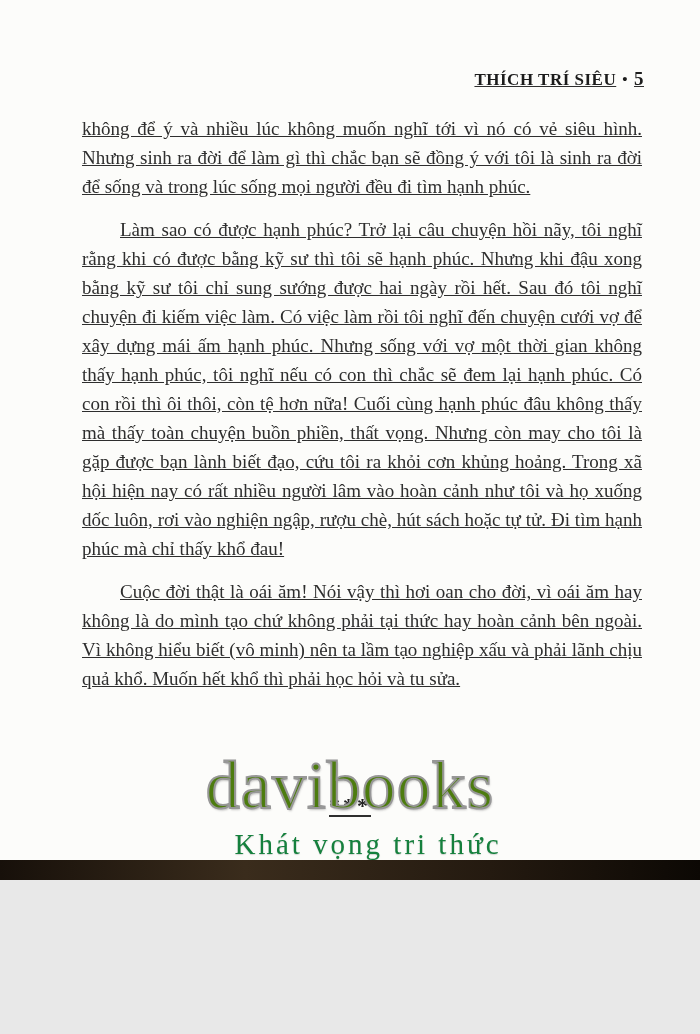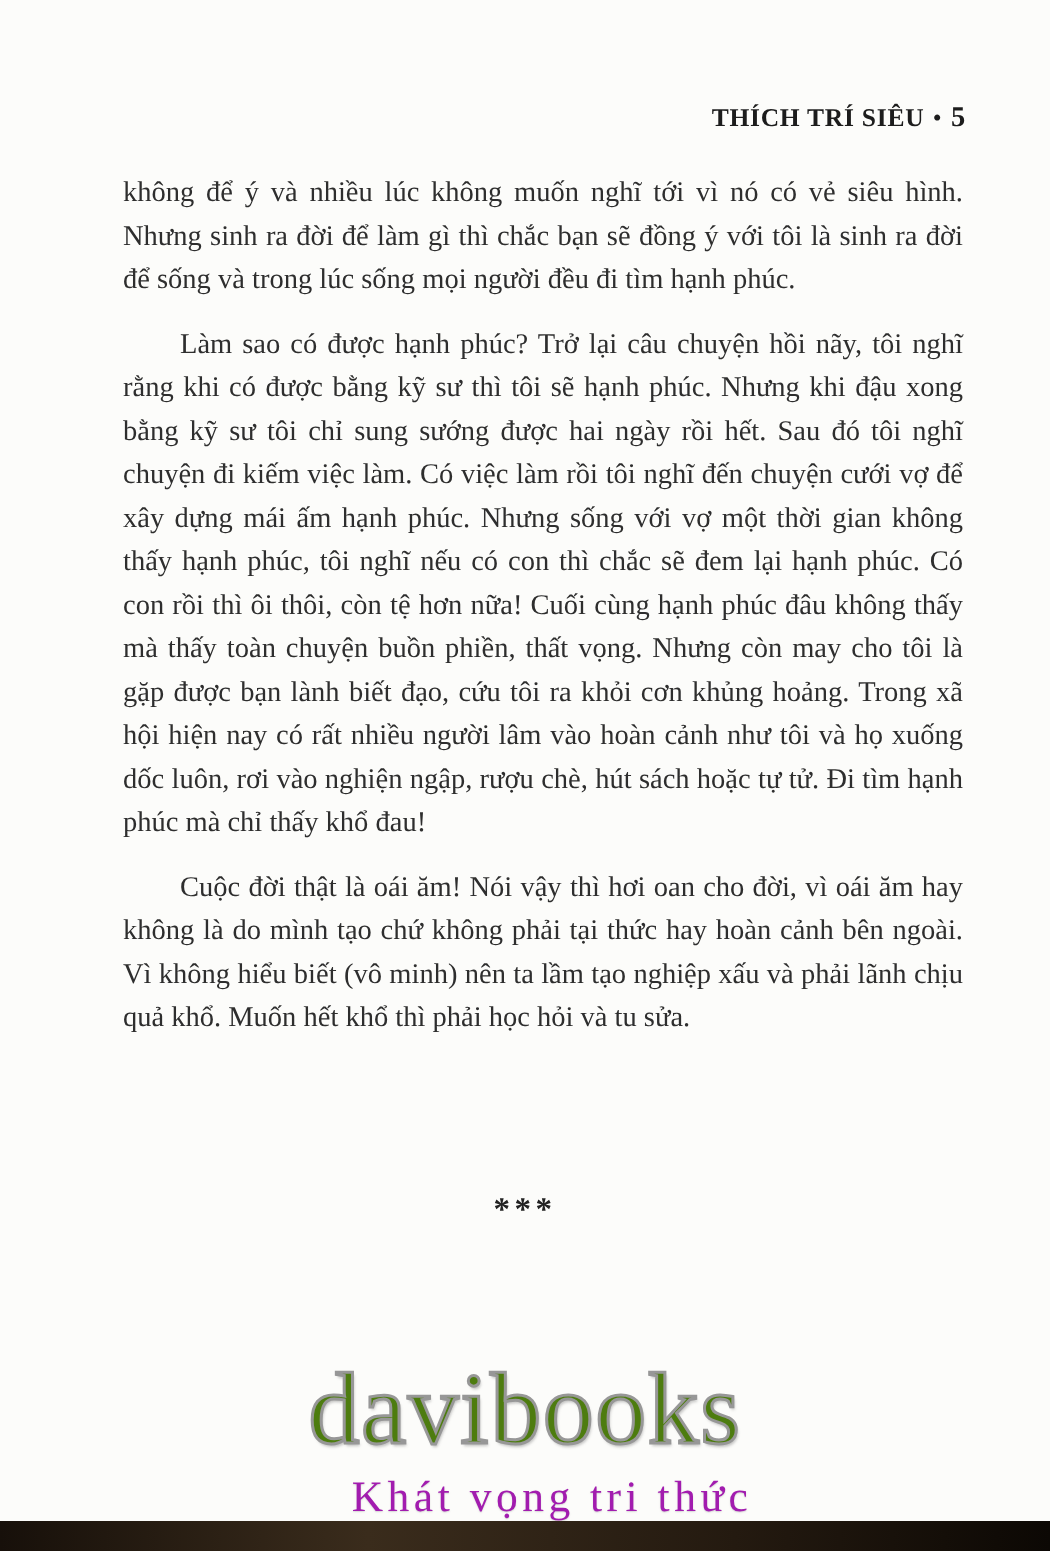--- a/index.html
+++ b/index.html
@@ -3,26 +3,27 @@
 <meta charset="utf-8">
 <style>
   html, body {
     margin: 0;
     padding: 0;
     background: #e8e8e8;
   }
   .page {
     position: relative;
     width: 700px;
-    height: 1034px;
+    height: 880px;
     margin: 0 auto;
     background: #fcfcfa;
     overflow: hidden;
     font-family: "Liberation Serif", "DejaVu Serif", serif;
     color: #2e2e2e;
+    text-decoration: underline;
   }
   .page-header {
     margin: 68px 56px 0 82px;
     text-align: right;
     font-weight: bold;
     font-size: 17px;
     letter-spacing: 0.5px;
     color: #1c1c1c;
   }
   .page-header .dot {
@@ -70,21 +71,21 @@
     font-weight: 400;
     color: #4d7c0f;
     -webkit-text-stroke: 2px #979797;
     text-shadow: 1px 2px 2px rgba(120,120,120,0.45);
     letter-spacing: 1px;
   }
   .wm-tagline {
     margin-top: 4px;
     font-size: 29px;
     line-height: 32px;
-    color: #a21caf;
+    color: #15803d;
     letter-spacing: 3px;
     text-shadow: 0 1px 1px rgba(140,140,140,0.35);
     margin-left: 36px;
   }
   .bottom-bar {
     position: absolute;
     left: 0;
     right: 0;
     bottom: 0;
     height: 20px;

